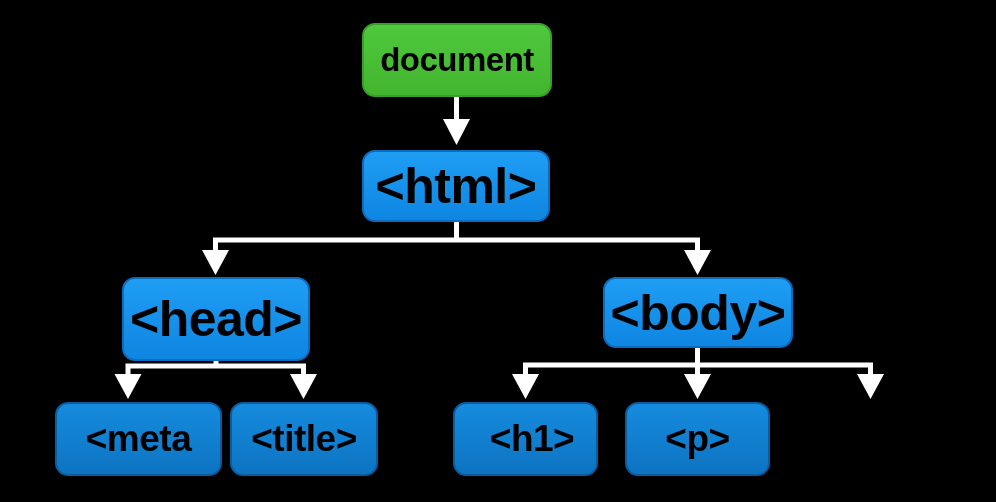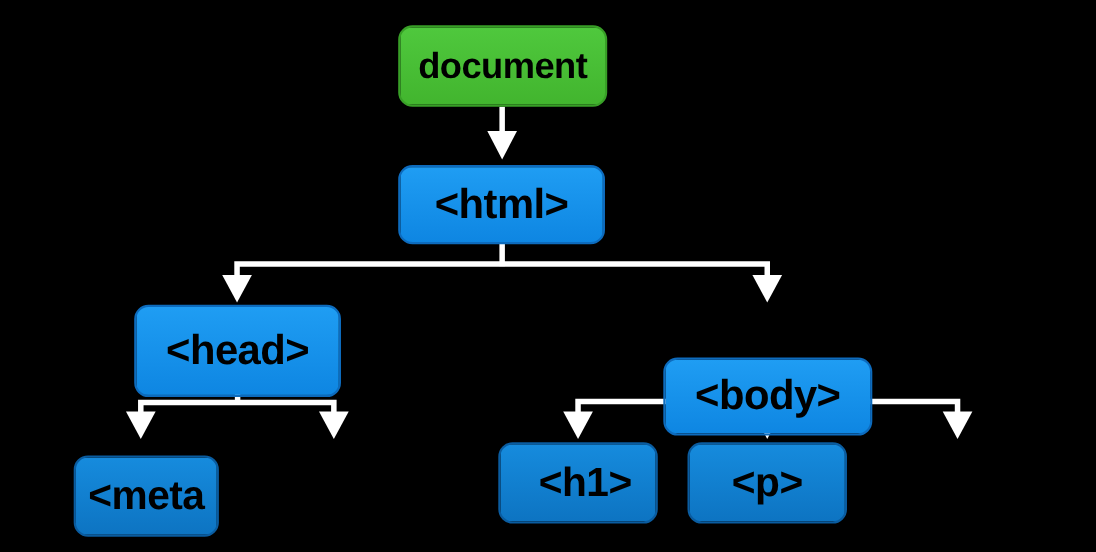--- a/index.html
+++ b/index.html
@@ -44,21 +44,21 @@
     white-space: nowrap;
   }
   .node--document {
     background: linear-gradient(180deg, var(--document-fill-top, #4fc83d), var(--document-fill-bottom, #42b52e));
     border: 2px solid var(--document-border, #389f27);
     font-size: 33px;
   }
   .node--element {
     background: linear-gradient(180deg, var(--element-fill-top, #1f9df3), var(--element-fill-bottom, #0e86e2));
     border: 2px solid var(--element-border, #0d6bbd);
-    font-size: 38px;
+    font-size: 50px;
   }
   .node--leaf {
     background: linear-gradient(180deg, var(--leaf-fill-top, #168bdd), var(--leaf-fill-bottom, #0d74c2));
     border: 2px solid var(--leaf-border, #0a5ca0);
     font-size: 37px;
   }
 </style>
 </head>
 <body>
 
@@ -93,23 +93,24 @@
       <polygon class="arrowhead" points="857,374 884,374 870.5,399"></polygon>
     </g>
   </svg>
 
   <div class="node node--document" style="left:362px; top:23px; width:190px; height:74px;text-align:right;">document</div>
 
   <div class="node node--element" style="left:362px; top:150px; width:188px; height:72px;">&lt;html&gt;</div>
 
   <div class="node node--element" style="left:122px; top:277px; width:188px; height:84px;">&lt;head&gt;</div>
 
-  <div class="node node--element" style="left:603px; top:277px; width:190px; height:71px;margin-top:48px;">&lt;body&gt;</div>
+  <div class="node node--element" style="left:603px; top:277px; width:190px; height:71px;">&lt;body&gt;</div>
 
-  <div class="node node--leaf" style="left:67px; top:402px; width:132px; height:74px;margin-top:12px;">&lt;meta</div>
+  <div class="node node--leaf" style="left:55px; top:402px; width:167px; height:74px;">&lt;meta</div>
 
+  <div class="node node--leaf" style="left:230px; top:402px; width:148px; height:74px;">&lt;title&gt;</div>
 
   <div class="node node--leaf" style="left:453px; top:402px; width:145px; height:74px;padding-left:13px;">&lt;h1&gt;</div>
 
   <div class="node node--leaf" style="left:625px; top:402px; width:145px; height:74px;">&lt;p&gt;</div>
 
 
 </div>
 
 </body></html>

